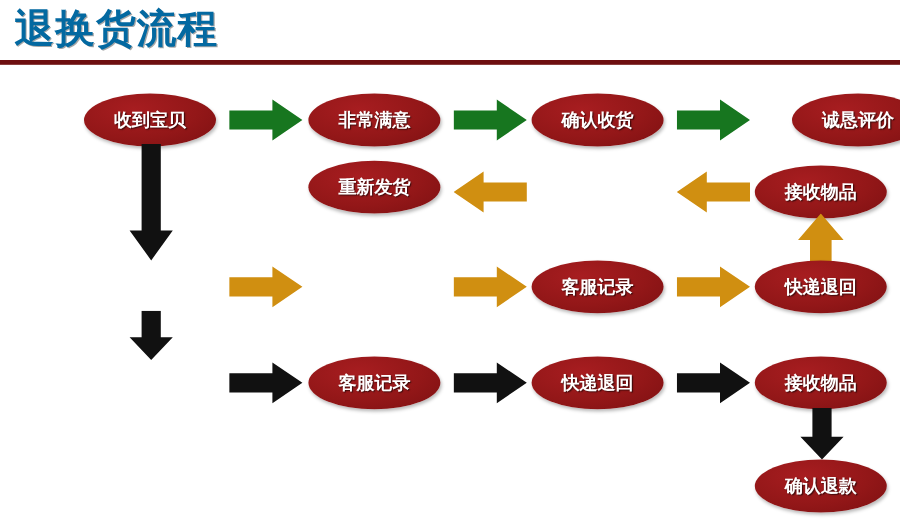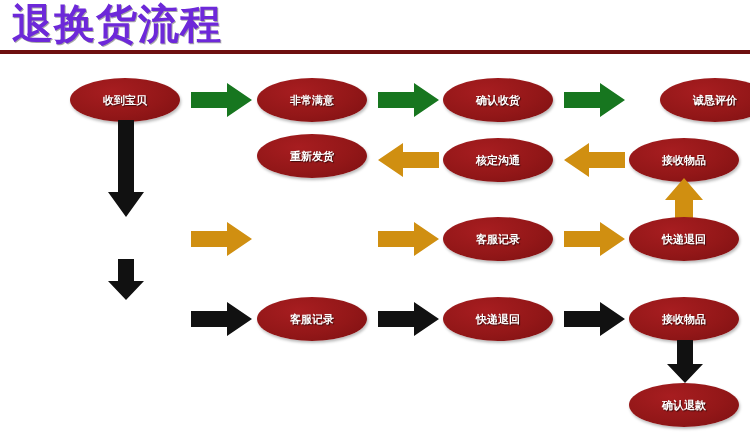--- a/index.html
+++ b/index.html
@@ -18,24 +18,24 @@
     overflow: hidden;
   }
 
   
   .title {
     position: absolute;
     left: 12px;
     top: 4px;
     font-family: "DejaVu Serif", "Liberation Serif", serif;
     font-weight: bold;
-    font-size: 41px;
+    font-size: 33px;
     line-height: 40px;
     letter-spacing: 1px;
-    color: #6d28d9;
+    color: #0369a1;
     white-space: nowrap;
     text-shadow: 1px 1px 0 rgba(0,0,0,0.35);
   }
   .title-rule {
     position: absolute;
     left: 0;
     top: 50px;
     width: 750px;
     height: 4px;
     background: #6e0f10;
@@ -47,21 +47,21 @@
     display: flex;
     align-items: center;
     justify-content: center;
     border-radius: 50%;
     background: radial-gradient(ellipse at 38% 30%, #a71d20 0%, #931718 55%, #7d1012 100%);
     box-shadow: 1px 2px 3px rgba(0,0,0,0.28);
   }
   .node .label {
     font-family: "DejaVu Sans", "Liberation Sans", sans-serif;
     font-weight: bold;
-    font-size: 11px;
+    font-size: 15px;
     line-height: 15px;
     color: #ffffff;
     letter-spacing: 0px;
     white-space: nowrap;
     text-shadow: 1px 1px 1px rgba(0,0,0,0.6);
   }
 
   
   .arrow {
     position: absolute;
@@ -113,23 +113,20 @@
   <div class="node" style="left:257px; top:134px; width:110px; height:44px;">
     <span class="label">重新发货</span>
   </div>
 
   <div class="arrow" style="left:378px; top:142px;">
     <svg width="62" height="36" viewBox="0 0 62 36" aria-hidden="true">
       <polygon points="61,10 25,10 25,1 0,18 25,35 25,26 61,26" fill="#d08f11"></polygon>
     </svg>
   </div>
 
-  <div class="node" style="left:443px; top:138px; width:110px; height:44px;">
-    <span class="label">核定沟通</span>
-  </div>
 
   <div class="arrow" style="left:564px; top:142px;">
     <svg width="62" height="36" viewBox="0 0 62 36" aria-hidden="true">
       <polygon points="61,10 25,10 25,1 0,18 25,35 25,26 61,26" fill="#d08f11"></polygon>
     </svg>
   </div>
 
   <div class="node" style="left:629px; top:138px; width:110px; height:44px;">
     <span class="label">接收物品</span>
   </div>

